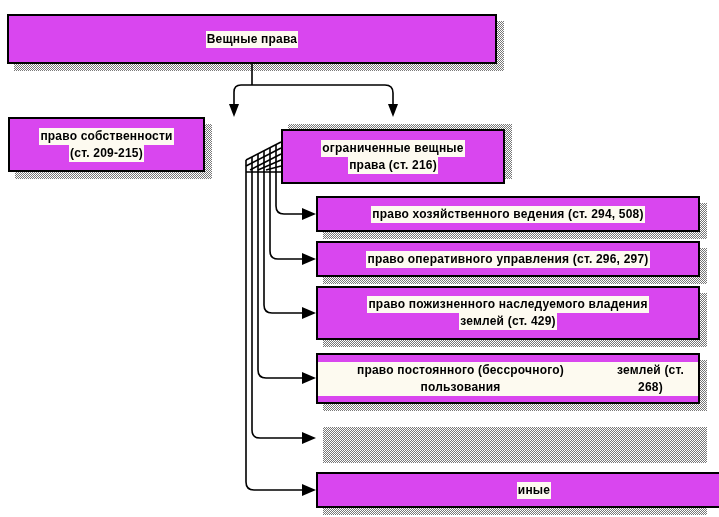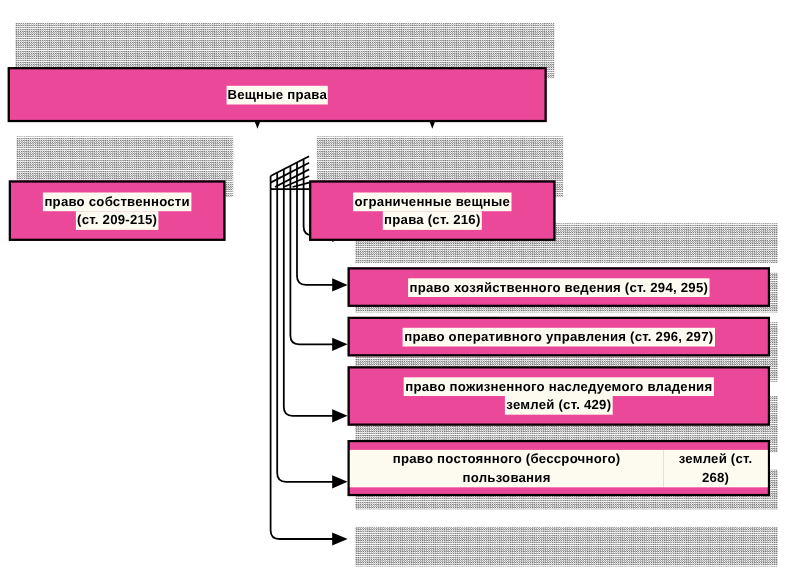--- a/index.html
+++ b/index.html
@@ -4,27 +4,26 @@
 <style>
   html,body{margin:0;padding:0;background:#ffffff;}
   body{font-family:"Liberation Sans","DejaVu Sans",sans-serif;}
   #stage{position:relative;width:719px;height:517px;overflow:hidden;background:#fff;}
 
   
   .node{
     position:absolute;
     box-sizing:border-box;
     border:2px solid #000;
-    background:#ec4899;
+    background:#d946ef;
     display:flex;
     align-items:center;
     justify-content:center;
     text-align:center;
     z-index:3;
-    margin-top:47px;
   }
   .node .lbl{
     display:inline;
     background:#fdfaf0;
     color:#000;
     font-weight:bold;
     font-size:12px;
     line-height:17px;
     letter-spacing:0.2px;
     padding:0 1px;
@@ -109,27 +108,27 @@
 
   <div class="node" style="left:7px; top:14px; width:490px; height:50px;">
     <span class="lbl">Вещные права</span>
   </div>
 
   <div class="node" style="left:8px; top:117px; width:197px; height:55px; flex-direction:column;">
     <span class="lbl">право собственности</span>
     <span class="lbl">(ст. 209-215)</span>
   </div>
 
-  <div class="node" style="left:281px; top:117px; width:224px; height:55px; flex-direction:column;">
+  <div class="node" style="left:281px; top:129px; width:224px; height:55px; flex-direction:column;">
     <span class="lbl">ограниченные вещные</span>
     <span class="lbl">права (ст. 216)</span>
   </div>
 
   <div class="node" style="left:316px; top:196px; width:384px; height:36px;">
-    <span class="lbl">право хозяйственного ведения (ст. 294, 295)</span>
+    <span class="lbl">право хозяйственного ведения (ст. 294, 508)</span>
   </div>
 
   <div class="node" style="left:316px; top:241px; width:384px; height:36px;">
     <span class="lbl">право оперативного управления (ст. 296, 297)</span>
   </div>
 
   <div class="node" style="left:316px; top:286px; width:384px; height:54px; flex-direction:column;justify-content:center;">
     <span class="lbl">право пожизненного наследуемого владения</span>
     <span class="lbl">землей (ст. 429)</span>
   </div>

